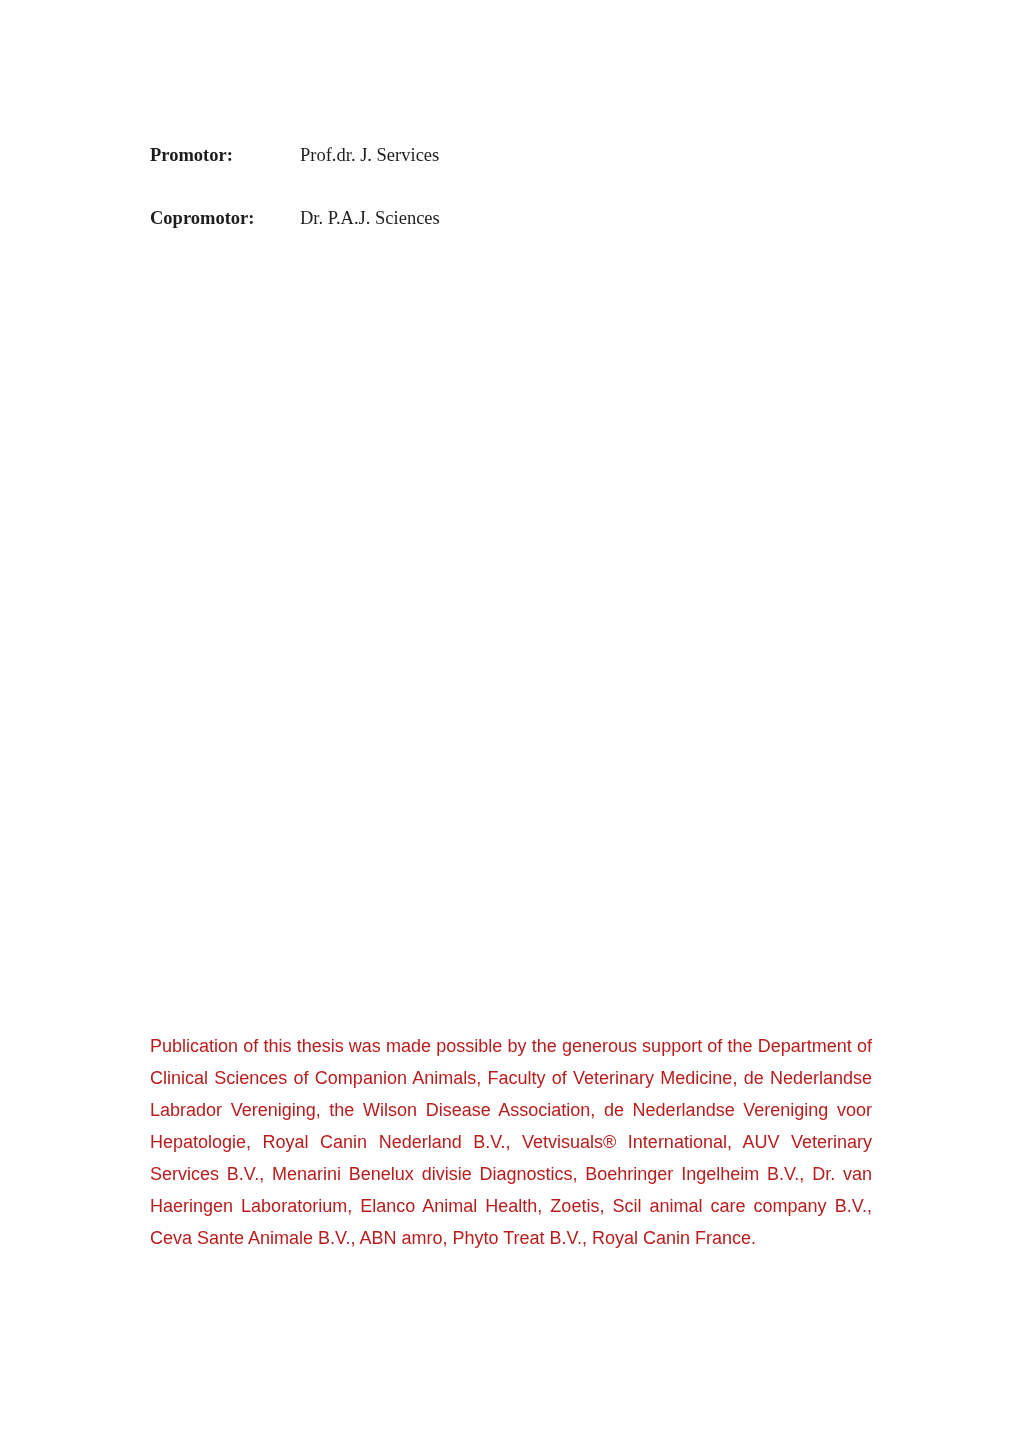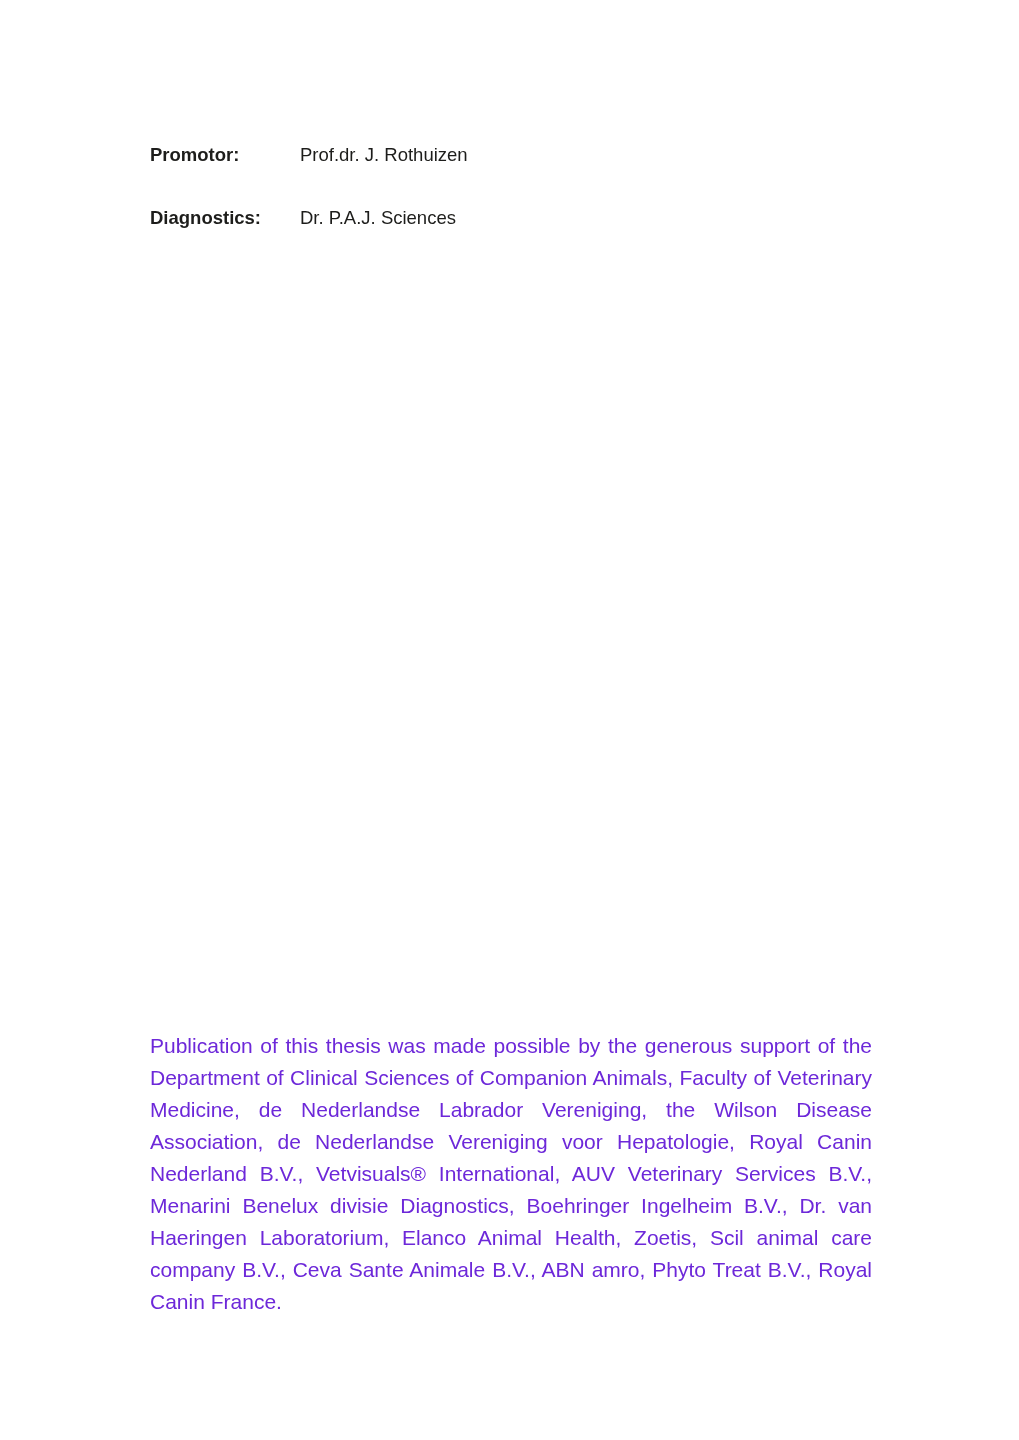--- a/index.html
+++ b/index.html
@@ -24,56 +24,57 @@
     position: absolute;
     left: 150px;
     top: 144px;
   }
   .promoter-row {
     display: flex;
     align-items: center;
     font-size: 18.5px;
     line-height: 22px;
     margin-bottom: 41px;
+    font-family: Liberation Serif, serif;
   }
   .promoter-label {
     font-weight: bold;
     width: 150px;
     flex: 0 0 150px;
   }
   .promoter-value {
     font-weight: normal;
   }
   .acknowledgement {
     position: absolute;
     left: 150px;
     top: 1030px;
     width: 722px;
     margin: 0;
-    font-size: 21px;
+    font-size: 18px;
     line-height: 32px;
     text-align: justify;
     text-justify: inter-word;
-    color: #6d28d9;
+    color: #b91c1c;
   }
 </style>
 </head>
 <body>
 
 <div class="page">
 
   <div class="promoters">
 
     <div class="promoter-row">
       <span class="promoter-label">Promotor:</span>
-      <span class="promoter-value">Prof.dr. J. Rothuizen</span>
+      <span class="promoter-value">Prof.dr. J. Services</span>
     </div>
 
     <div class="promoter-row">
-      <span class="promoter-label">Diagnostics:</span>
+      <span class="promoter-label">Copromotor:</span>
       <span class="promoter-value">Dr. P.A.J. Sciences</span>
     </div>
 
   </div>
 
   <p class="acknowledgement">Publication of this thesis was made possible by the generous support of the Department of Clinical Sciences of Companion Animals, Faculty of Veterinary Medicine, de Nederlandse Labrador Vereniging, the Wilson Disease Association, de Nederlandse Vereniging voor Hepatologie, Royal Canin Nederland B.V., Vetvisuals® International, AUV Veterinary Services B.V., Menarini Benelux divisie Diagnostics, Boehringer Ingelheim B.V., Dr. van Haeringen Laboratorium, Elanco Animal Health, Zoetis, Scil animal care company B.V., Ceva Sante Animale B.V., ABN amro, Phyto Treat B.V., Royal Canin France.</p>
 
 </div>
 
 </body></html>

